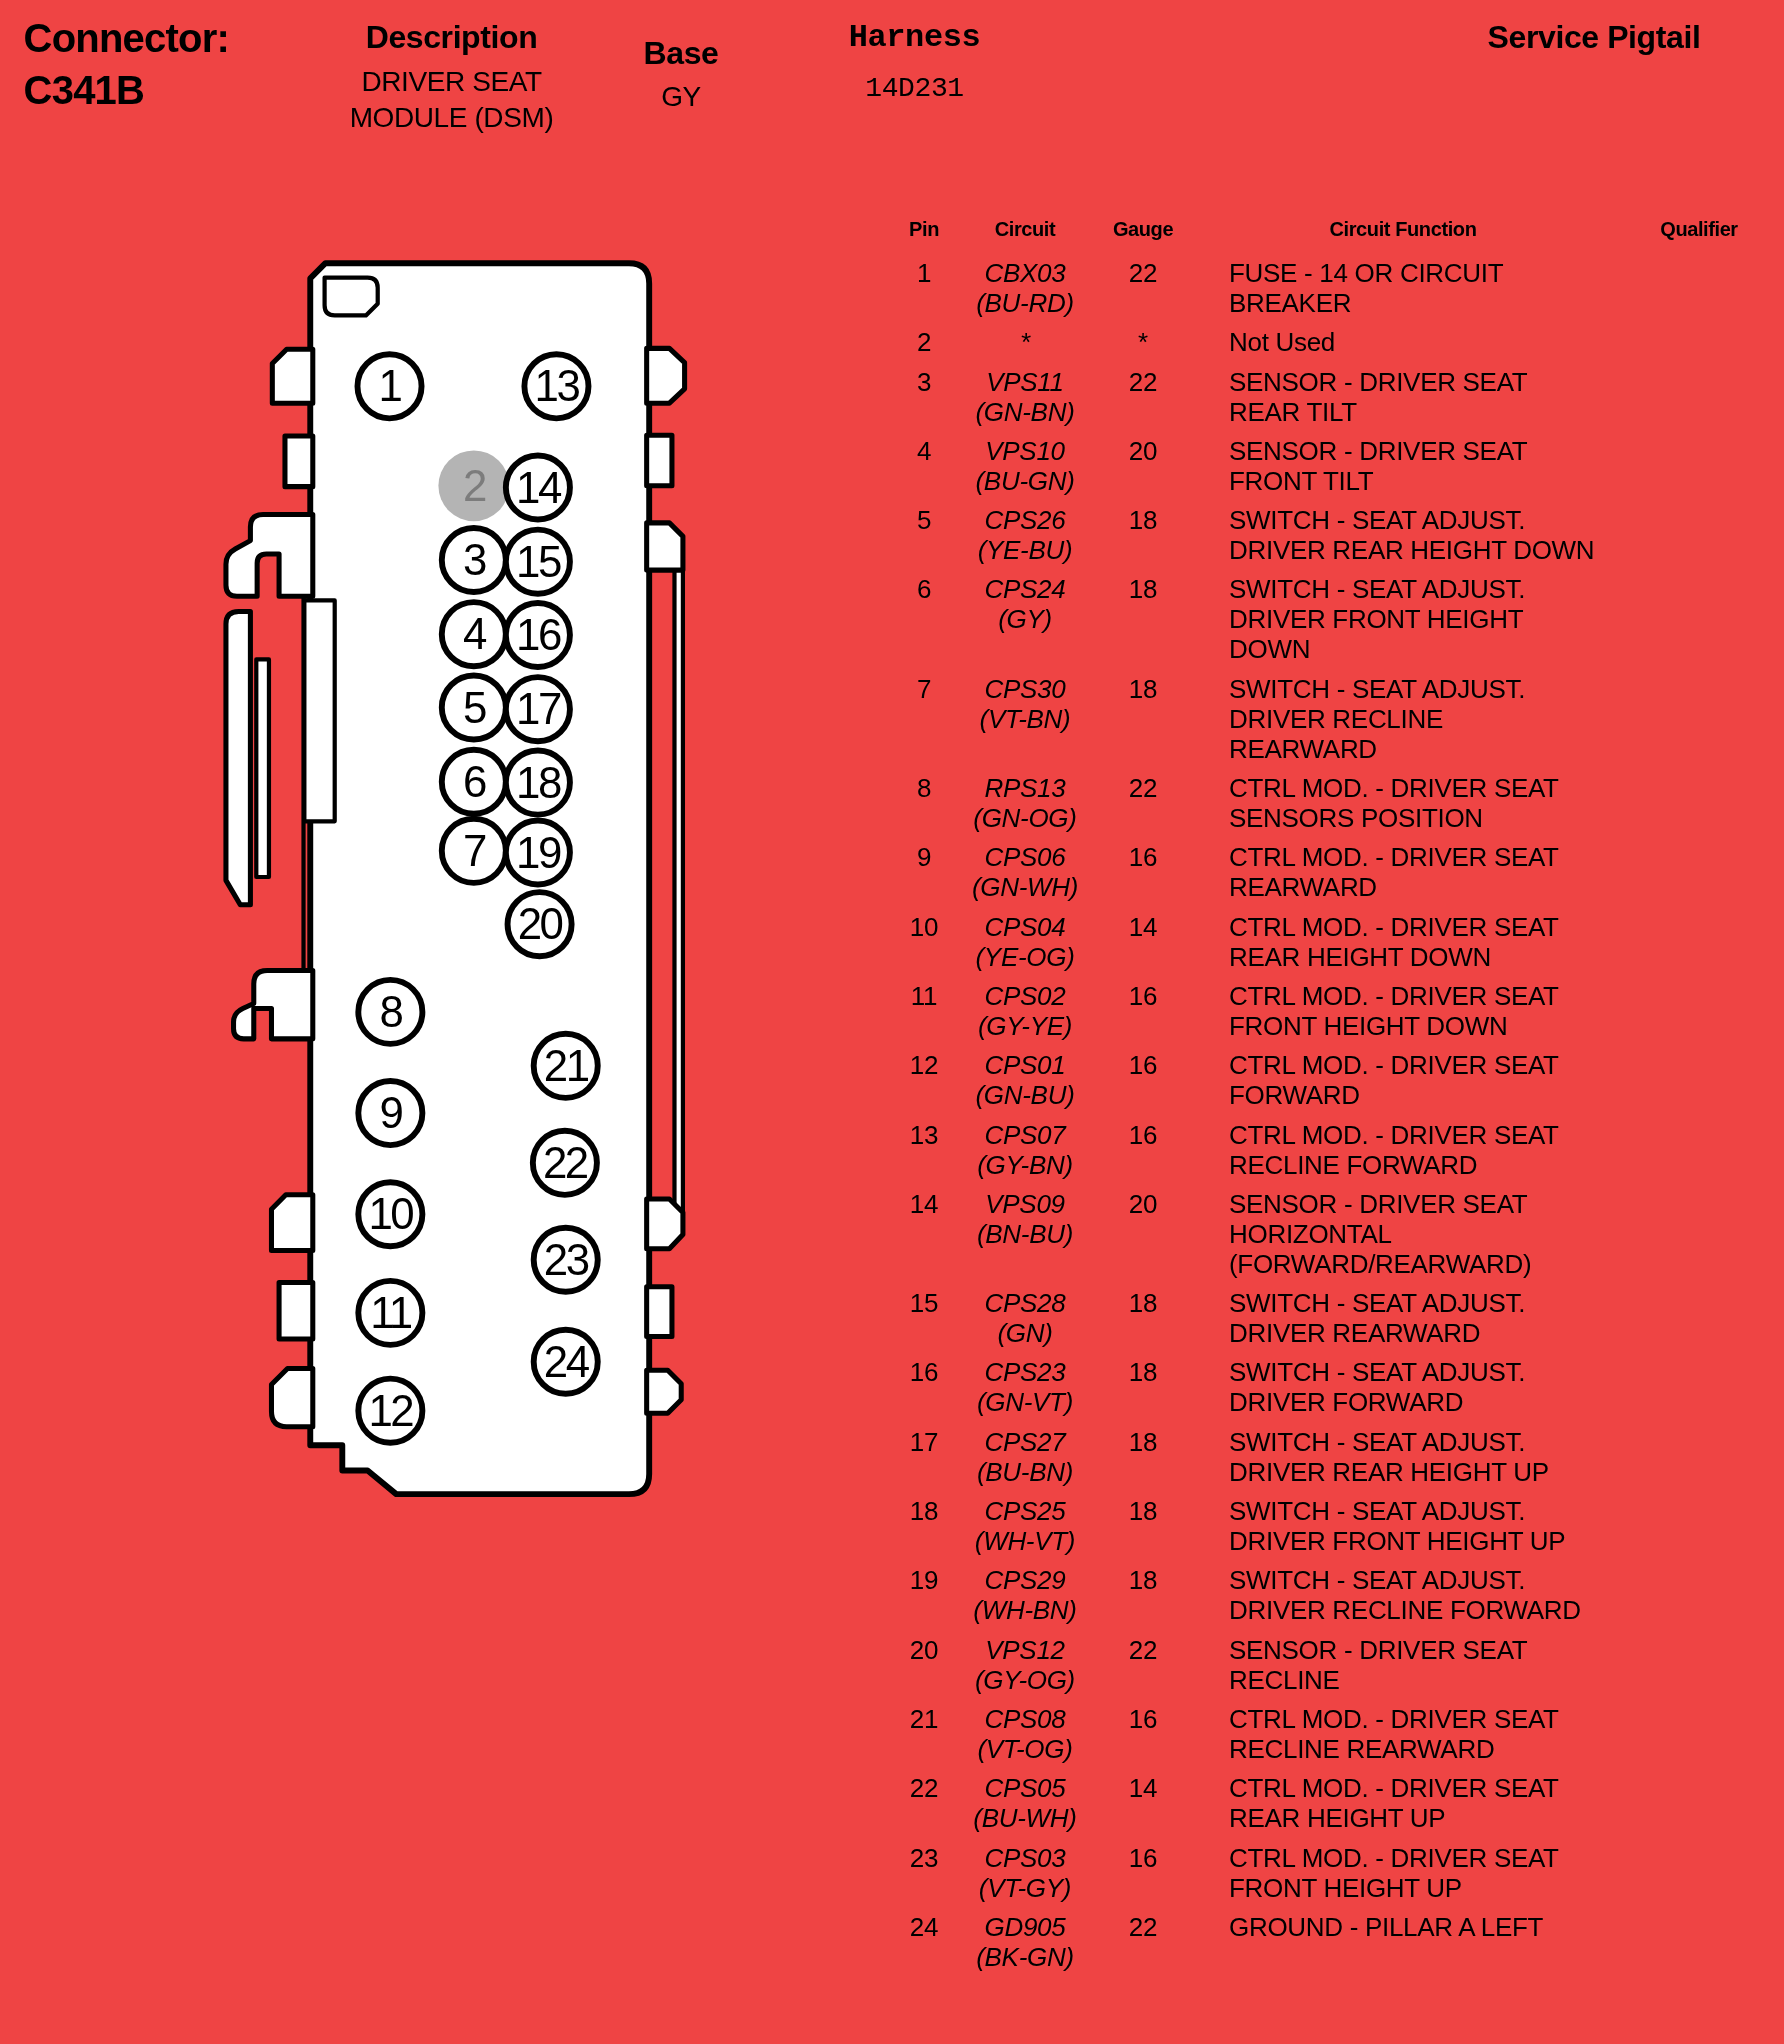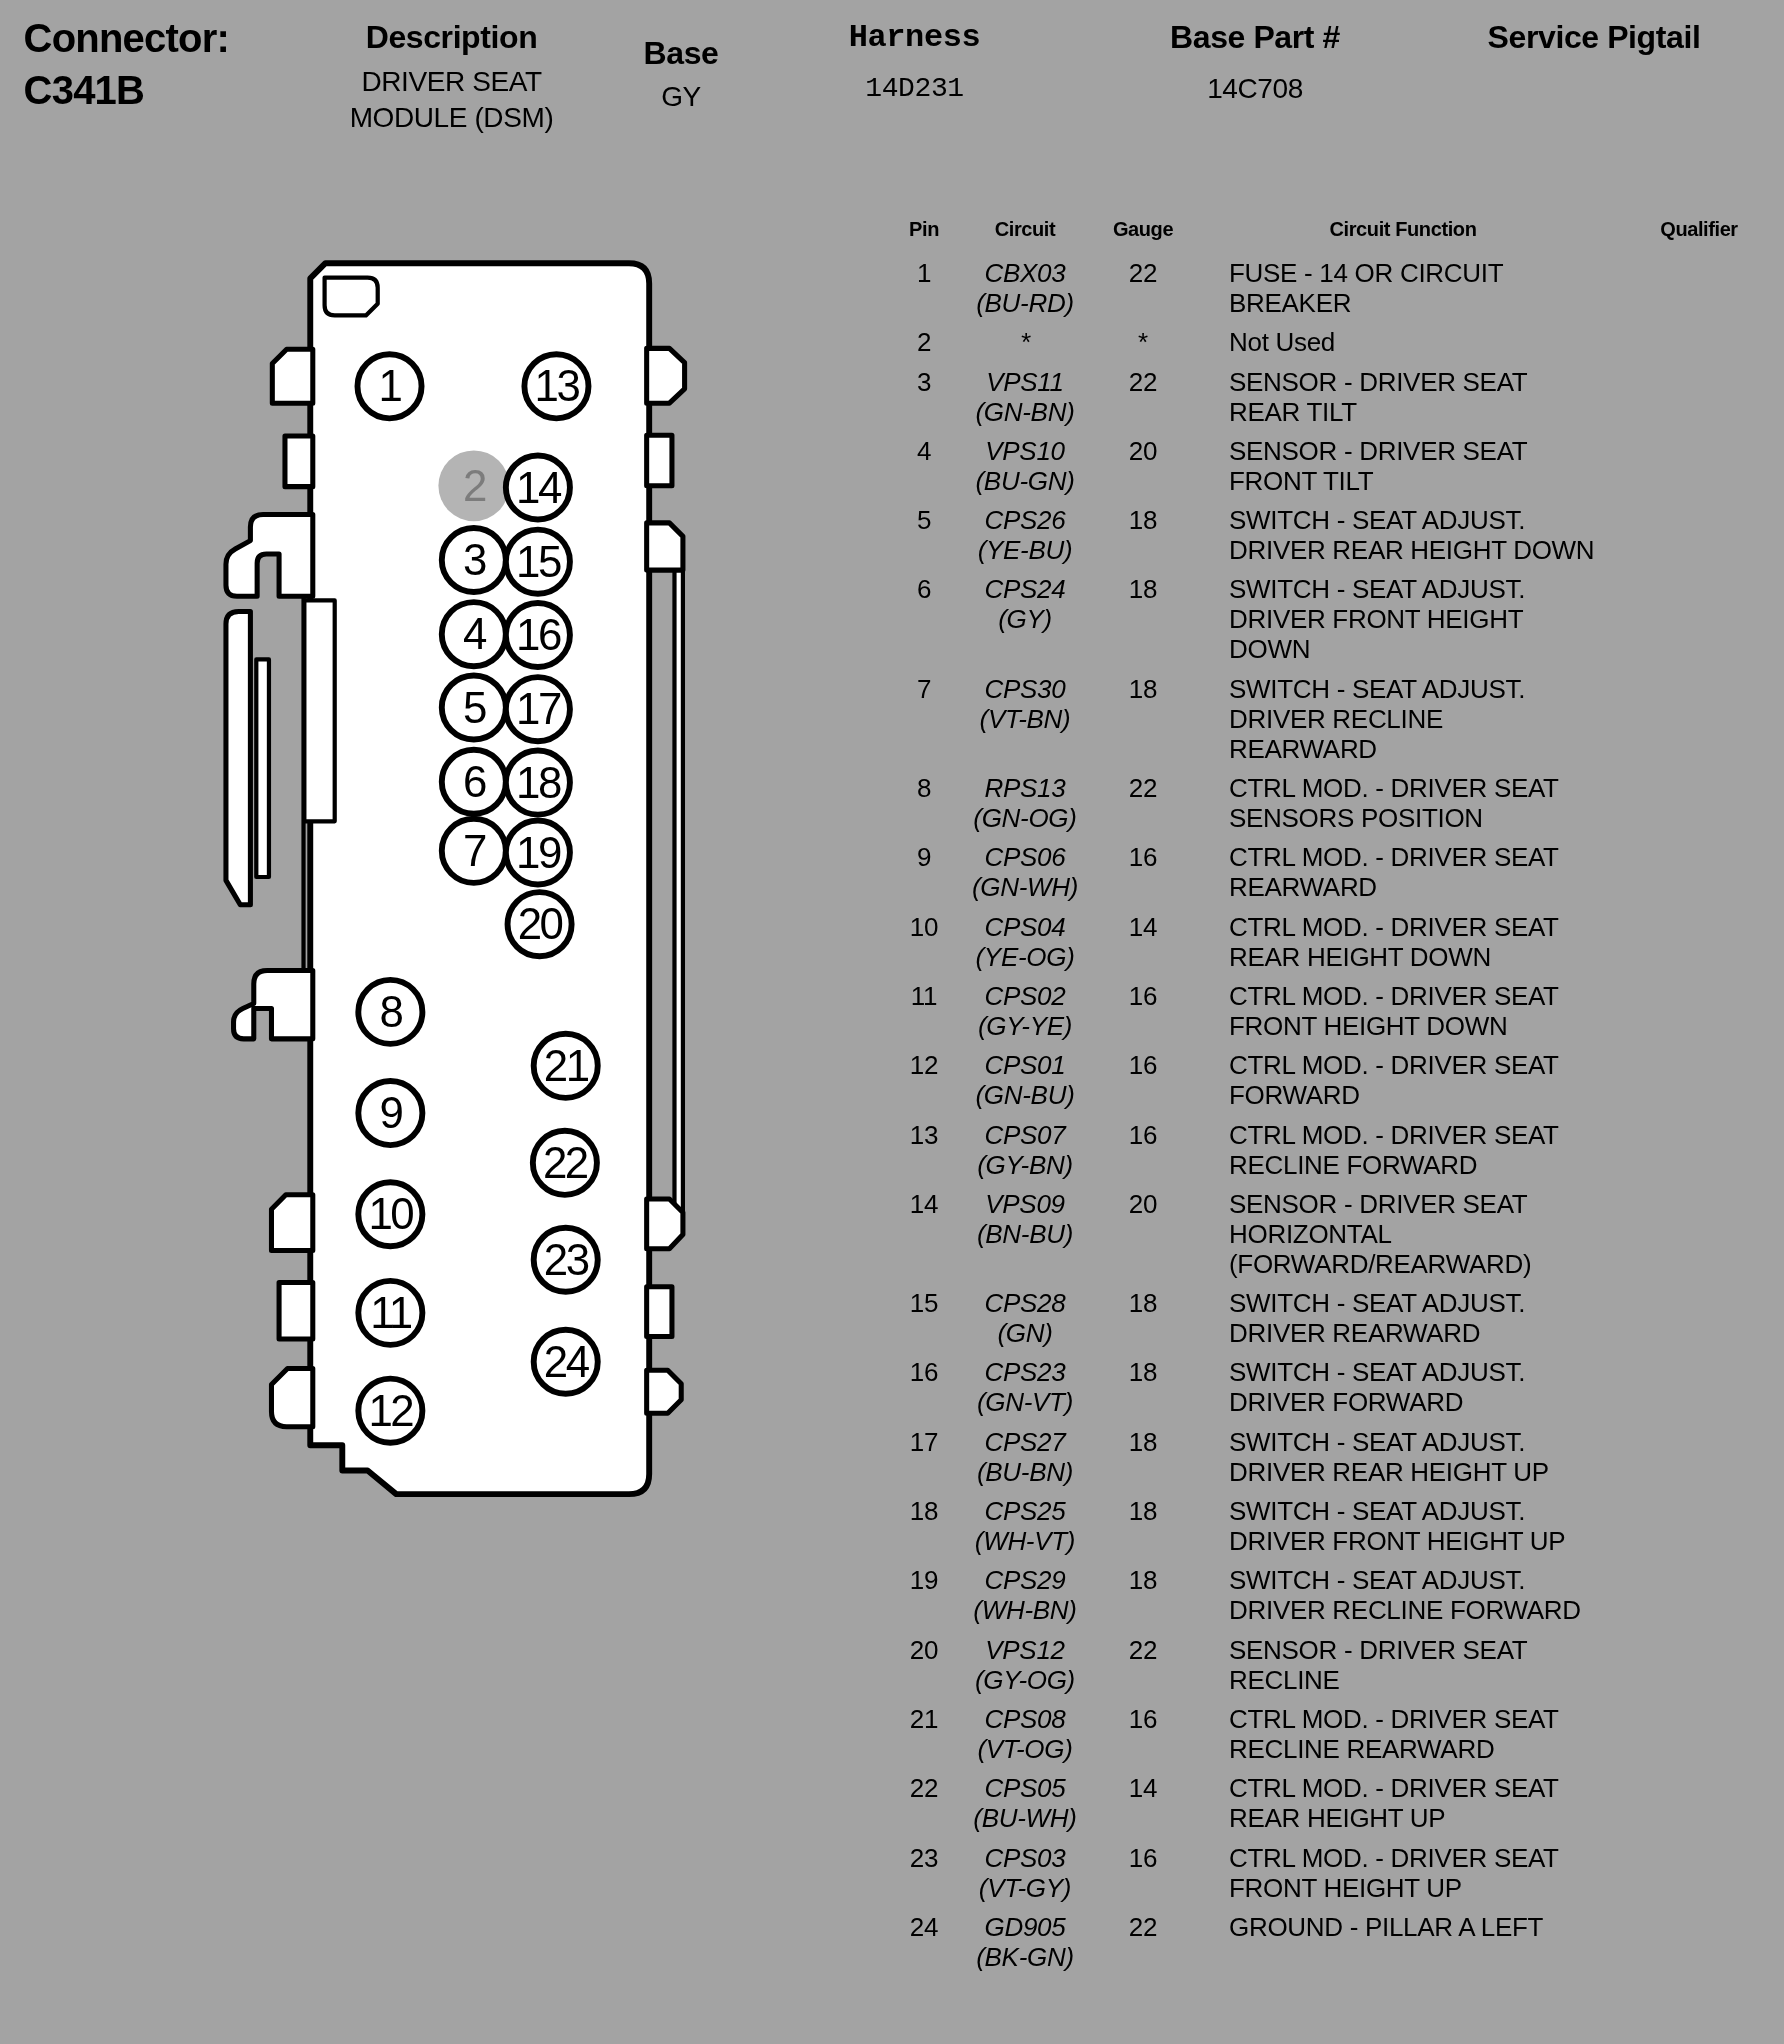--- a/index.html
+++ b/index.html
@@ -1,18 +1,18 @@
 <!DOCTYPE html>
 <html style="font-size:13.5px"><head>
 <meta charset="utf-8">
 <style>
   html,body{margin:0;padding:0;background:#fff;}
   body{width:1784px;height:2044px;position:relative;overflow:hidden;
        font-family:"Liberation Sans",sans-serif;color:#000;}
-  .page{position:absolute;left:0;top:0;width:1784px;height:2044px;background:#a3a3a3;}
+  .page{position:absolute;left:0;top:0;width:1784px;height:2044px;background:#ef4444;}
 
   
   .hblock{position:absolute;text-align:center;}
   .hlabel{font-weight:bold;font-size:32px;letter-spacing:-0.4px;}
   .hvalue{font-size:28px;letter-spacing:-0.4px;white-space:pre-line;line-height:36px;}
   .connector-block{position:absolute;left:23.6px;top:11.8px;text-align:left;
        font-weight:bold;font-size:40px;line-height:52px;letter-spacing:-0.8px;}
 
   
   .pin-table{position:absolute;left:892px;top:218px;width:892px;}
@@ -52,24 +52,20 @@
   <div class="hblock" style="left:624px;top:35px;width:114px;">
     <div class="hlabel">Base</div>
     <div class="hvalue" style="margin-top:7px;">GY</div>
   </div>
 
   <div class="hblock" style="left:843px;top:18.6px;width:143px;font-family:Liberation Mono, monospace;">
     <div class="hlabel">Harness</div>
     <div class="hvalue" style="margin-top:15px;">14D231</div>
   </div>
 
-  <div class="hblock" style="left:1160px;top:18.6px;width:190px;">
-    <div class="hlabel">Base Part #</div>
-    <div class="hvalue" style="margin-top:15px;">14C708</div>
-  </div>
 
   <div class="hblock" style="left:1480px;top:18.6px;width:228px;">
     <div class="hlabel">Service Pigtail</div>
     <div class="hvalue" style="margin-top:15px;"></div>
   </div>
 
   <svg width="1784" height="2044" viewBox="0 0 2116 2424" style="position:absolute;left:0;top:0;">
 
     <path class="outline" d="M 386 312 H 746 Q 770 312 770 336 V 1748 Q 770 1772 746 1772 H 470 L 436 1744 H 406 V 1714 H 368 V 330 Z"></path>
 

